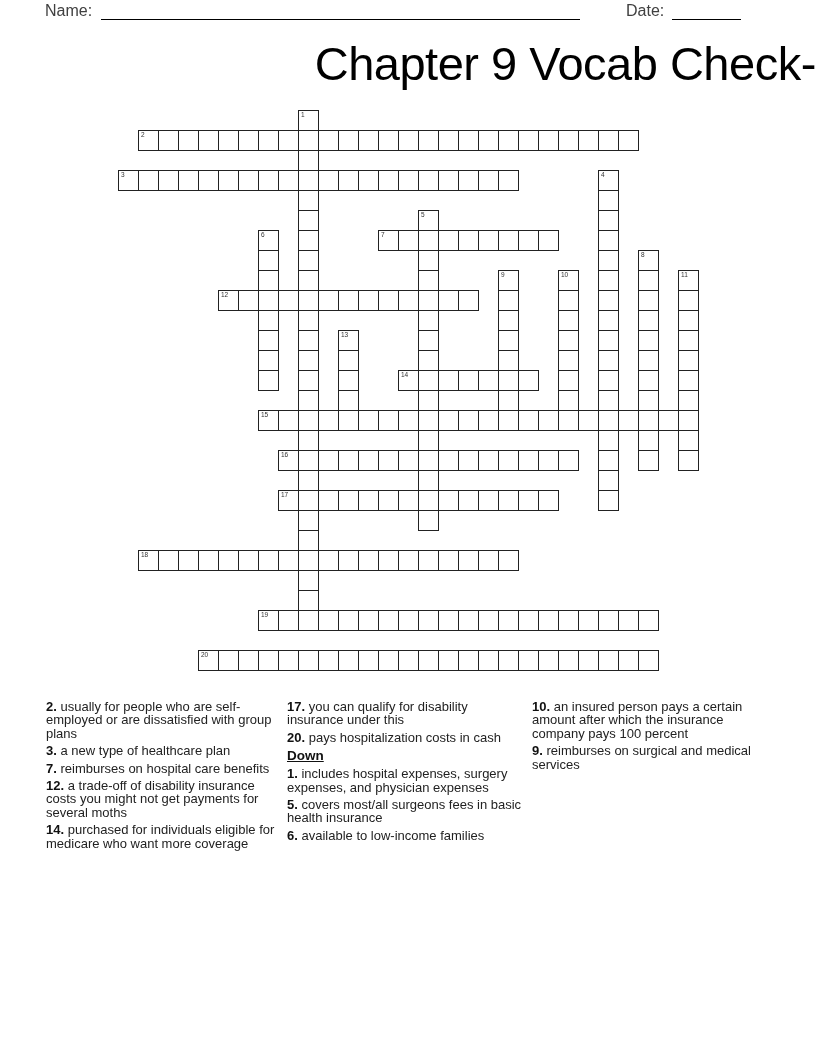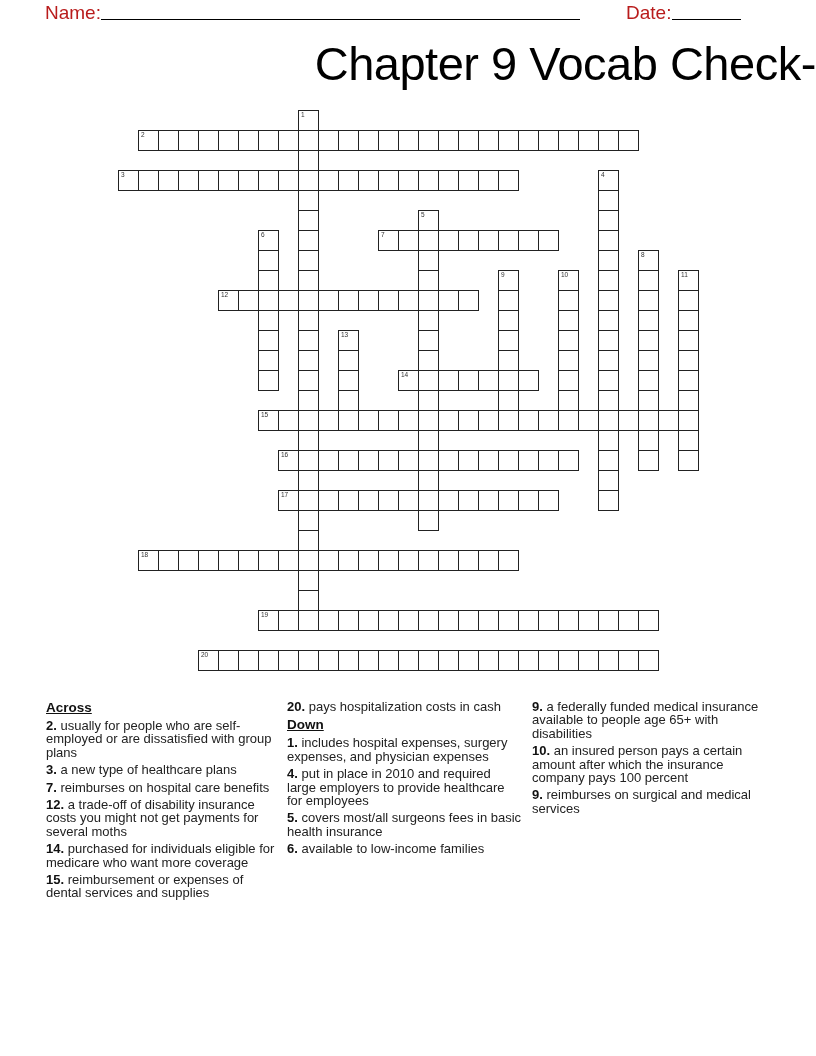--- a/index.html
+++ b/index.html
@@ -1,19 +1,19 @@
 <!DOCTYPE html>
 <html><head>
 <meta charset="utf-8">
 <style>
   html,body{margin:0;padding:0;background:#ffffff;}
   #page{position:relative;width:816px;height:1056px;background:#ffffff;overflow:hidden;
         font-family:"Liberation Sans",sans-serif;color:#000;}
   
-  .hdr-label{position:absolute;font-size:19px;color:#b91c1c;white-space:nowrap;}
+  .hdr-label{position:absolute;font-size:16px;color:#404040;white-space:nowrap;}
   .fill-line{position:absolute;border-bottom:1.5px solid #000;height:16px;}
   
   #title{position:absolute;left:0;top:36px;width:100%;text-align:right;
          font-size:47px;letter-spacing:-0.5px;color:#000;padding-left:38px;}
   
   #grid{position:absolute;left:0;top:0;width:816px;height:700px;}
   .cell{position:absolute;width:21px;height:21px;box-sizing:border-box;
         border:1.5px solid #222;background:#fff;}
   .cellnum{position:absolute;left:1.5px;top:0px;font-size:10.5px;line-height:10.5px;
         color:#333;transform:scale(0.62);transform-origin:0 0;white-space:nowrap;}
@@ -347,35 +347,32 @@
       <div class="cell" style="left: 518px; top: 650px;"></div>
       <div class="cell" style="left: 538px; top: 650px;"></div>
       <div class="cell" style="left: 558px; top: 650px;"></div>
       <div class="cell" style="left: 578px; top: 650px;"></div>
       <div class="cell" style="left: 598px; top: 650px;"></div>
       <div class="cell" style="left: 618px; top: 650px;"></div>
       <div class="cell" style="left: 638px; top: 650px;"></div>
     </div>
 
   <div class="clue-col" style="left:46px;">
-      <div class="clue-header">Across</div>
       <p class="clue"><b>2. </b><span>usually for people who are self-employed or are dissatisfied with group plans</span></p>
-      <p class="clue"><b>3. </b><span>a new type of healthcare plans</span></p>
+      <p class="clue"><b>3. </b><span>a new type of healthcare plan</span></p>
       <p class="clue"><b>7. </b><span>reimburses on hospital care benefits</span></p>
       <p class="clue"><b>12. </b><span>a trade-off of disability insurance costs you might not get payments for several moths</span></p>
       <p class="clue"><b>14. </b><span>purchased for individuals eligible for medicare who want more coverage</span></p>
-      <p class="clue"><b>15. </b><span>reimbursement or expenses of dental services and supplies</span></p>
     </div>
   <div class="clue-col" style="left:287px;">
+      <p class="clue"><b>17. </b><span>you can qualify for disability insurance under this</span></p>
       <p class="clue"><b>20. </b><span>pays hospitalization costs in cash</span></p>
       <div class="clue-header">Down</div>
       <p class="clue"><b>1. </b><span>includes hospital expenses, surgery expenses, and physician expenses</span></p>
-      <p class="clue"><b>4. </b><span>put in place in 2010 and required large employers to provide healthcare for employees</span></p>
       <p class="clue"><b>5. </b><span>covers most/all surgeons fees in basic health insurance</span></p>
       <p class="clue"><b>6. </b><span>available to low-income families</span></p>
     </div>
   <div class="clue-col" style="left:532px;">
-      <p class="clue"><b>9. </b><span>a federally funded medical insurance available to people age 65+ with disabilities</span></p>
       <p class="clue"><b>10. </b><span>an insured person pays a certain amount after which the insurance company pays 100 percent</span></p>
       <p class="clue"><b>9. </b><span>reimburses on surgical and medical services</span></p>
     </div>
 
 </div>
 
 </body></html>

